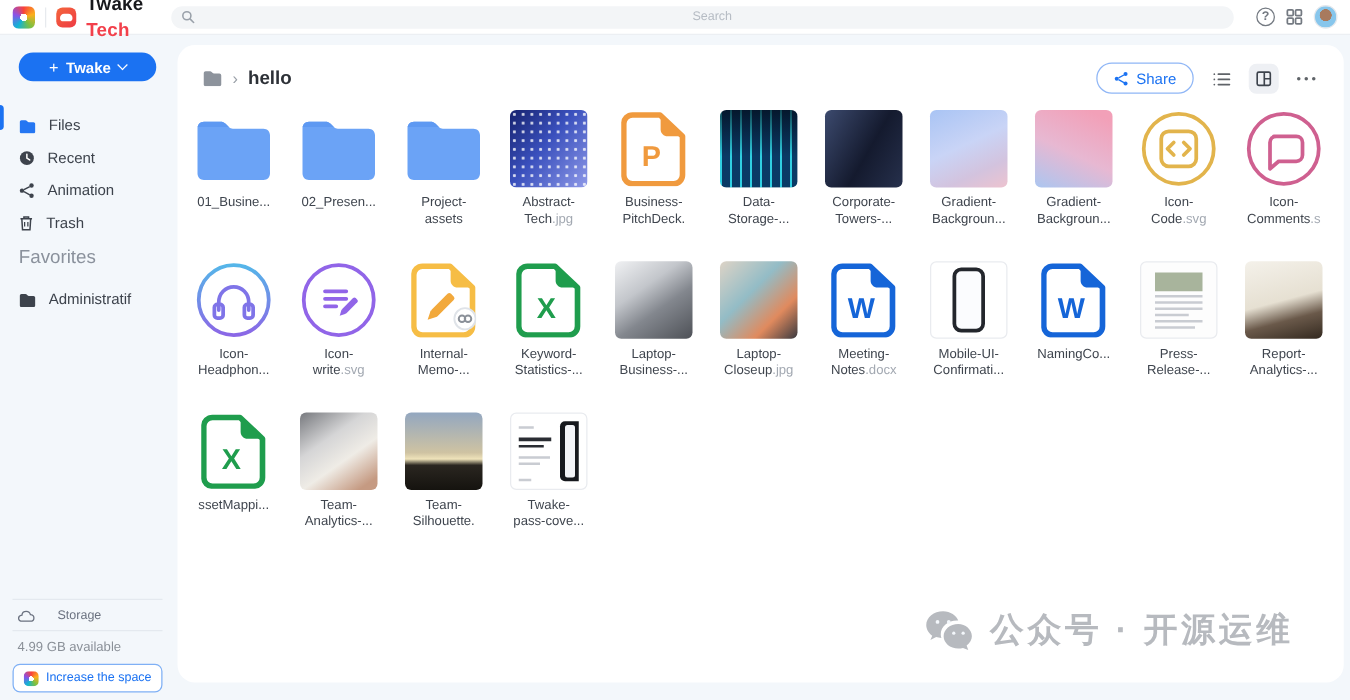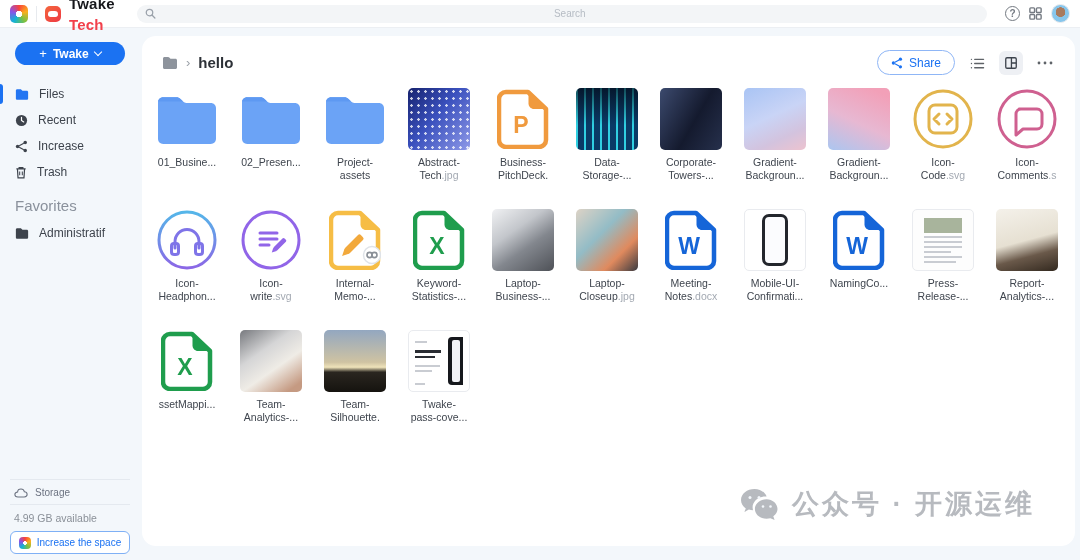--- a/index.html
+++ b/index.html
@@ -30,28 +30,28 @@
             background: radial-gradient(circle at 50% 42%, #a87a5e 0 36%, #87c6ec 38%); border:1px solid #e3e7ec; }
 
   
   .sidebar { position:absolute; left:0; top:28px; width:140px; bottom:0; }
   .create-btn { margin:14px 15px 16px 15px; width:110px; height:23px; background:#1b72f2; border:none;
                 border-radius:12px; color:#fff; font-size:12px; font-weight:bold; display:flex; align-items:center;
                 justify-content:center; gap:6px; cursor:pointer; font-family:"Liberation Sans",sans-serif; }
   .create-btn .plus { font-size:13px; font-weight:normal; }
   .chev { width:6px; height:6px; border-right:1.6px solid #fff; border-bottom:1.6px solid #fff;
           transform:rotate(45deg); margin-top:-3px; }
-  .nav-item { position:relative; height:26px; display:flex; align-items:center; gap:10px; padding-left:15px;
+  .nav-item { position:relative; height:26px; display:flex; align-items:flex-end; gap:10px; padding-left:15px;
               font-size:12px; color:#3d434c; cursor:pointer; }
   .nav-item.active::before { content:""; position:absolute; left:0; top:3px; bottom:3px; width:3px;
                              background:#1b72f2; border-radius:0 3px 3px 0; }
   .nav-item svg { flex:0 0 auto; }
   .fav-label { margin:12px 0 6px 15px; font-size:15px; color:#8a919c; }
   .storage { position:absolute; left:10px; right:10px; bottom:6px; }
-  .st-row { border-top:1px solid #e4e9ef; display:flex; align-items:center; gap:7px; padding:7px 4px 6px 4px;
+  .st-row { border-top:1px solid #e4e9ef; display:flex; align-items:center; gap:18px; padding:7px 4px 6px 4px;
             font-size:10px; color:#6b7280; }
   .st-avail { border-top:1px solid #e4e9ef; padding:7px 4px; font-size:10.5px; color:#8a9098; }
   .st-btn { width:100%; height:23px; background:#fff; border:1px solid #7fb0f5; border-radius:6px; color:#1b72f2;
             font-size:10px; display:flex; align-items:center; justify-content:center; gap:6px; cursor:pointer;
             font-family:"Liberation Sans",sans-serif; }
   .st-btn .rainbow { width:12px; height:12px; border-radius:4px;
     background: radial-gradient(circle at 50% 50%, #fff 0 2px, transparent 2px),
                 conic-gradient(#f9423a, #fbaf1c, #7ac143, #12b3d6, #8a52e8, #f9423a); }
 
   
@@ -133,21 +133,21 @@
   </div>
   <div class="nav-item">
     <svg width="13" height="13" viewBox="0 0 14 14">
       <g fill="#3d434c">
           <circle cx="11" cy="2.6" r="1.9"></circle>
           <circle cx="2.8" cy="7" r="1.9"></circle>
           <circle cx="11" cy="11.4" r="1.9"></circle>
         </g>
       <path d="M4.5 6.2l5-2.7M4.5 7.9l5 2.7" stroke="#3d434c" stroke-width="1.3"></path>
     </svg>
-    <span>Increase</span>
+    <span>Animation</span>
   </div>
   <div class="nav-item">
     <svg width="12" height="13" viewBox="0 0 12 14">
       <g fill="none" stroke="#3d434c" stroke-width="1.3">
         <path d="M1 3.2h10M4 3V1.8h4V3M2.2 3.5l.6 9.2h6.4l.6-9.2"></path>
         <path d="M4.6 6v4M7.4 6v4" stroke-width="1.1"></path>
       </g>
     </svg>
     <span>Trash</span>
   </div>

